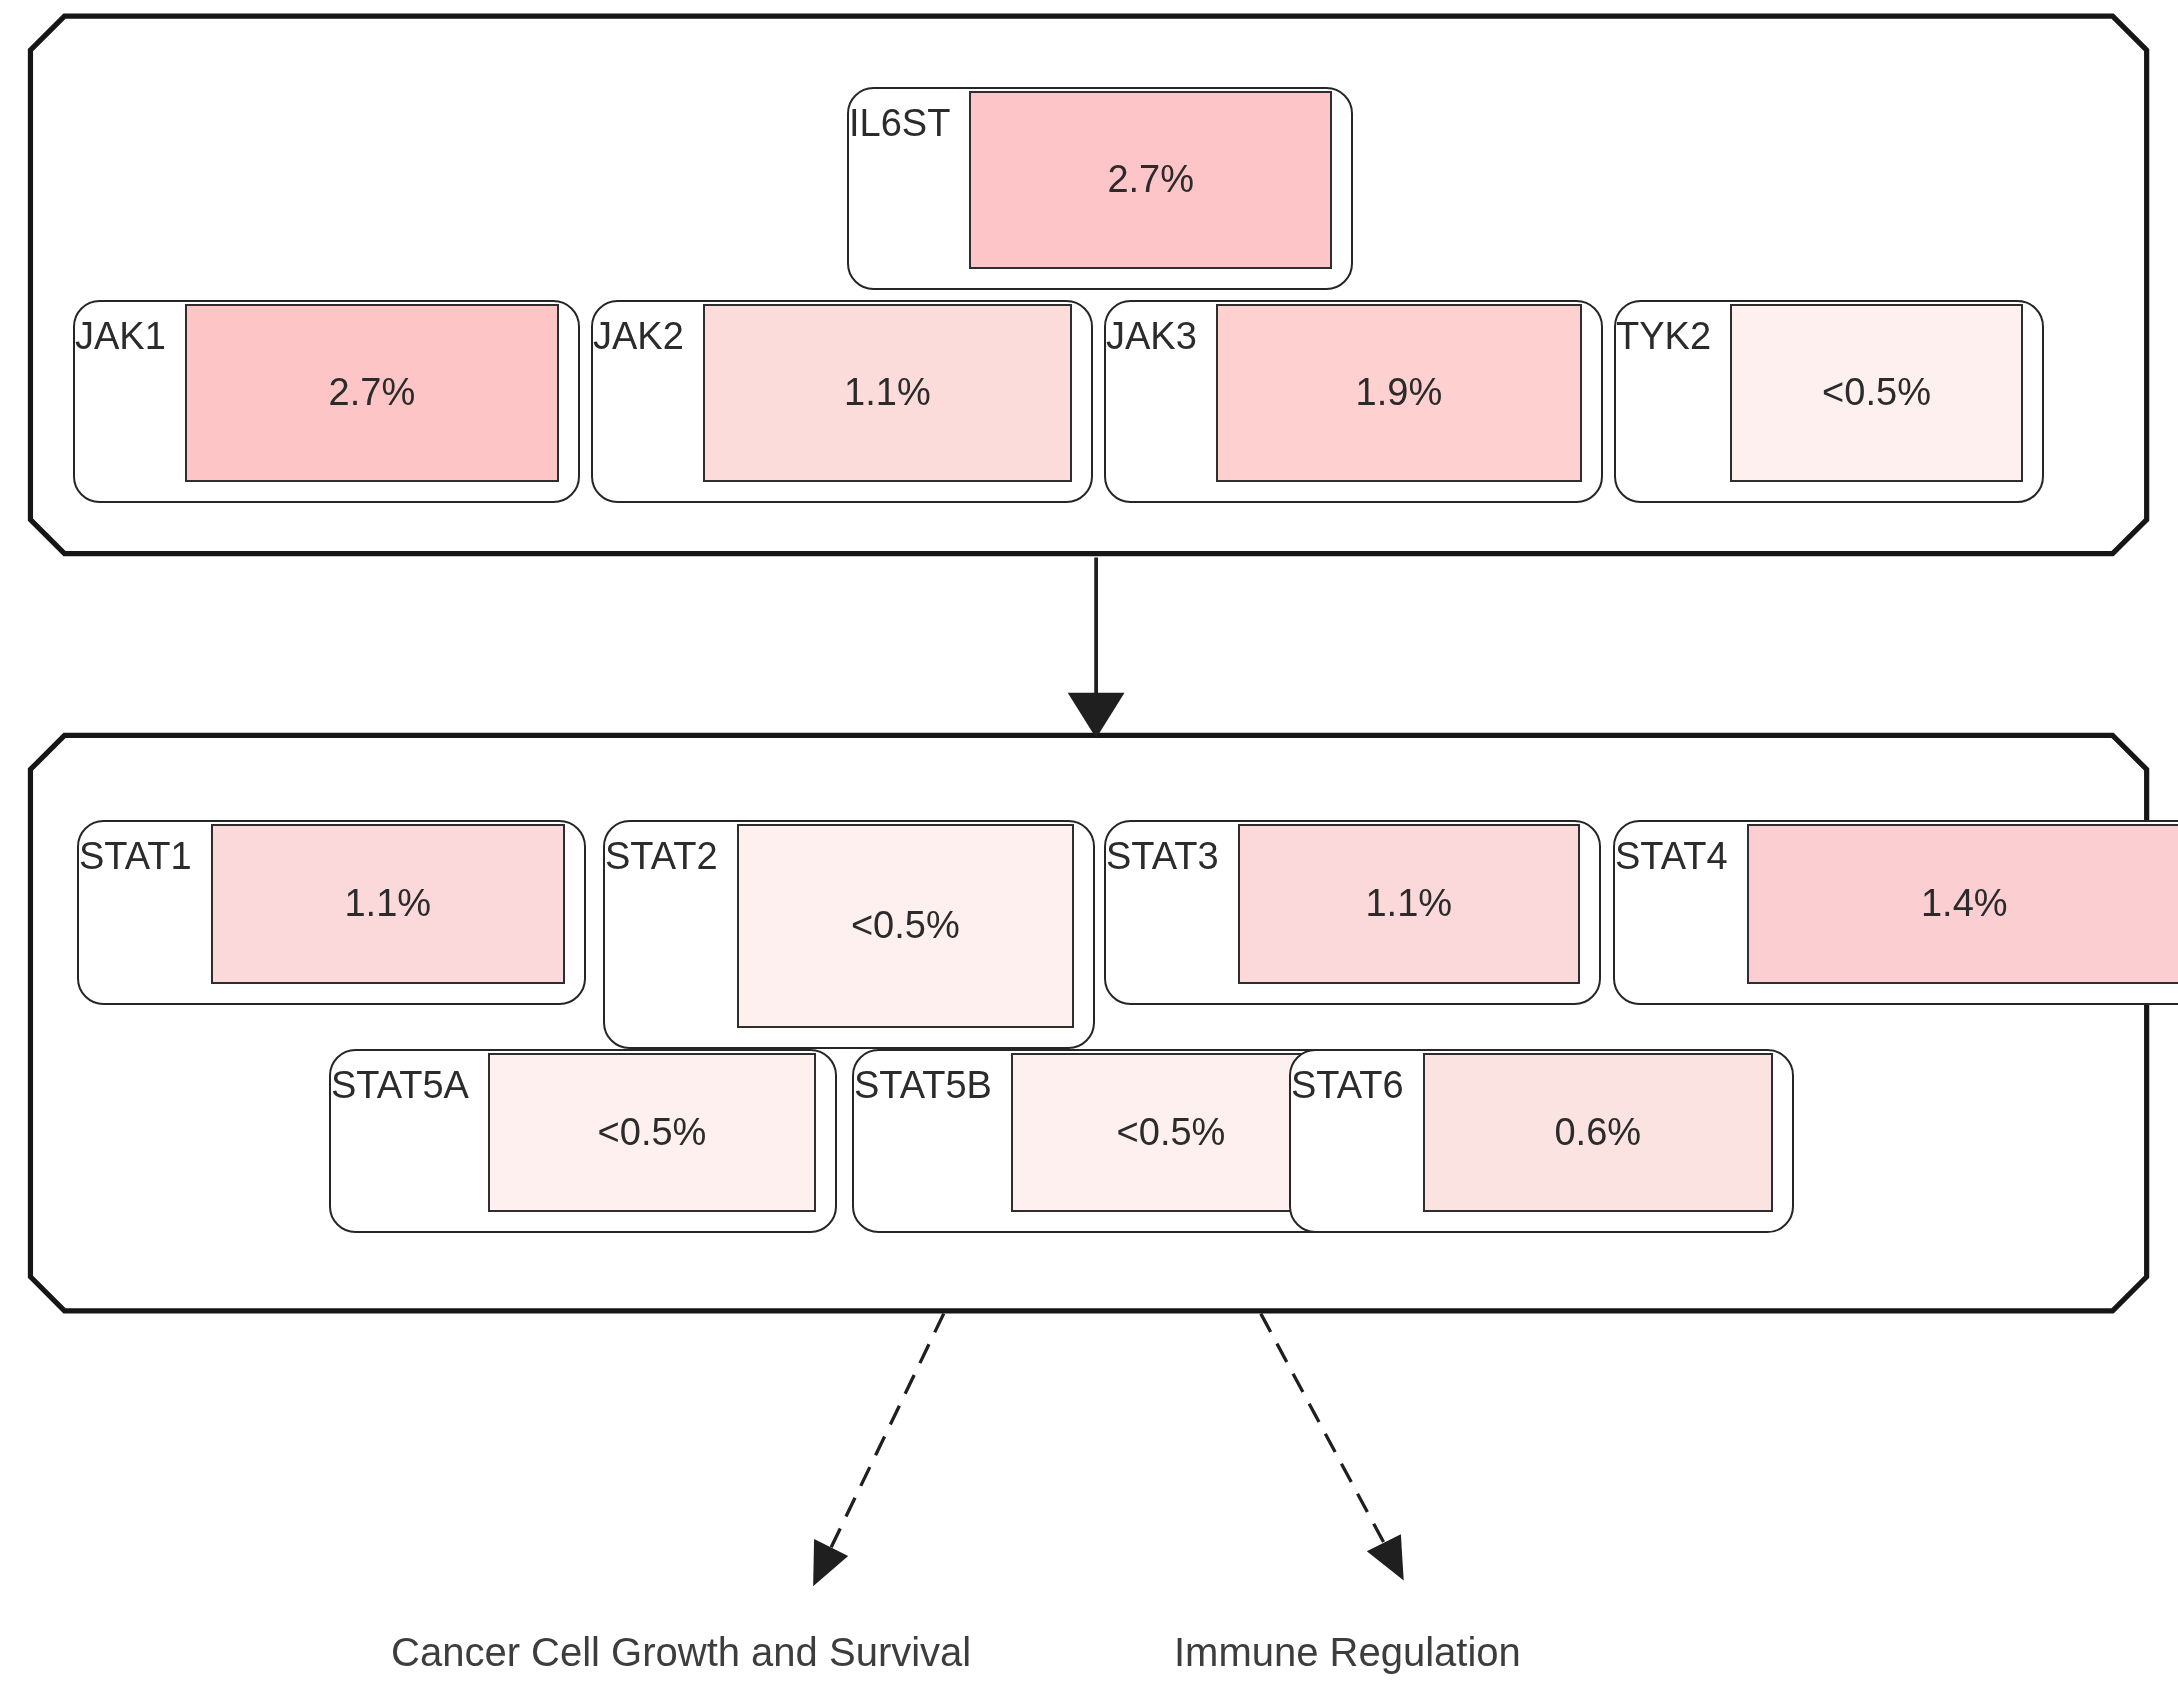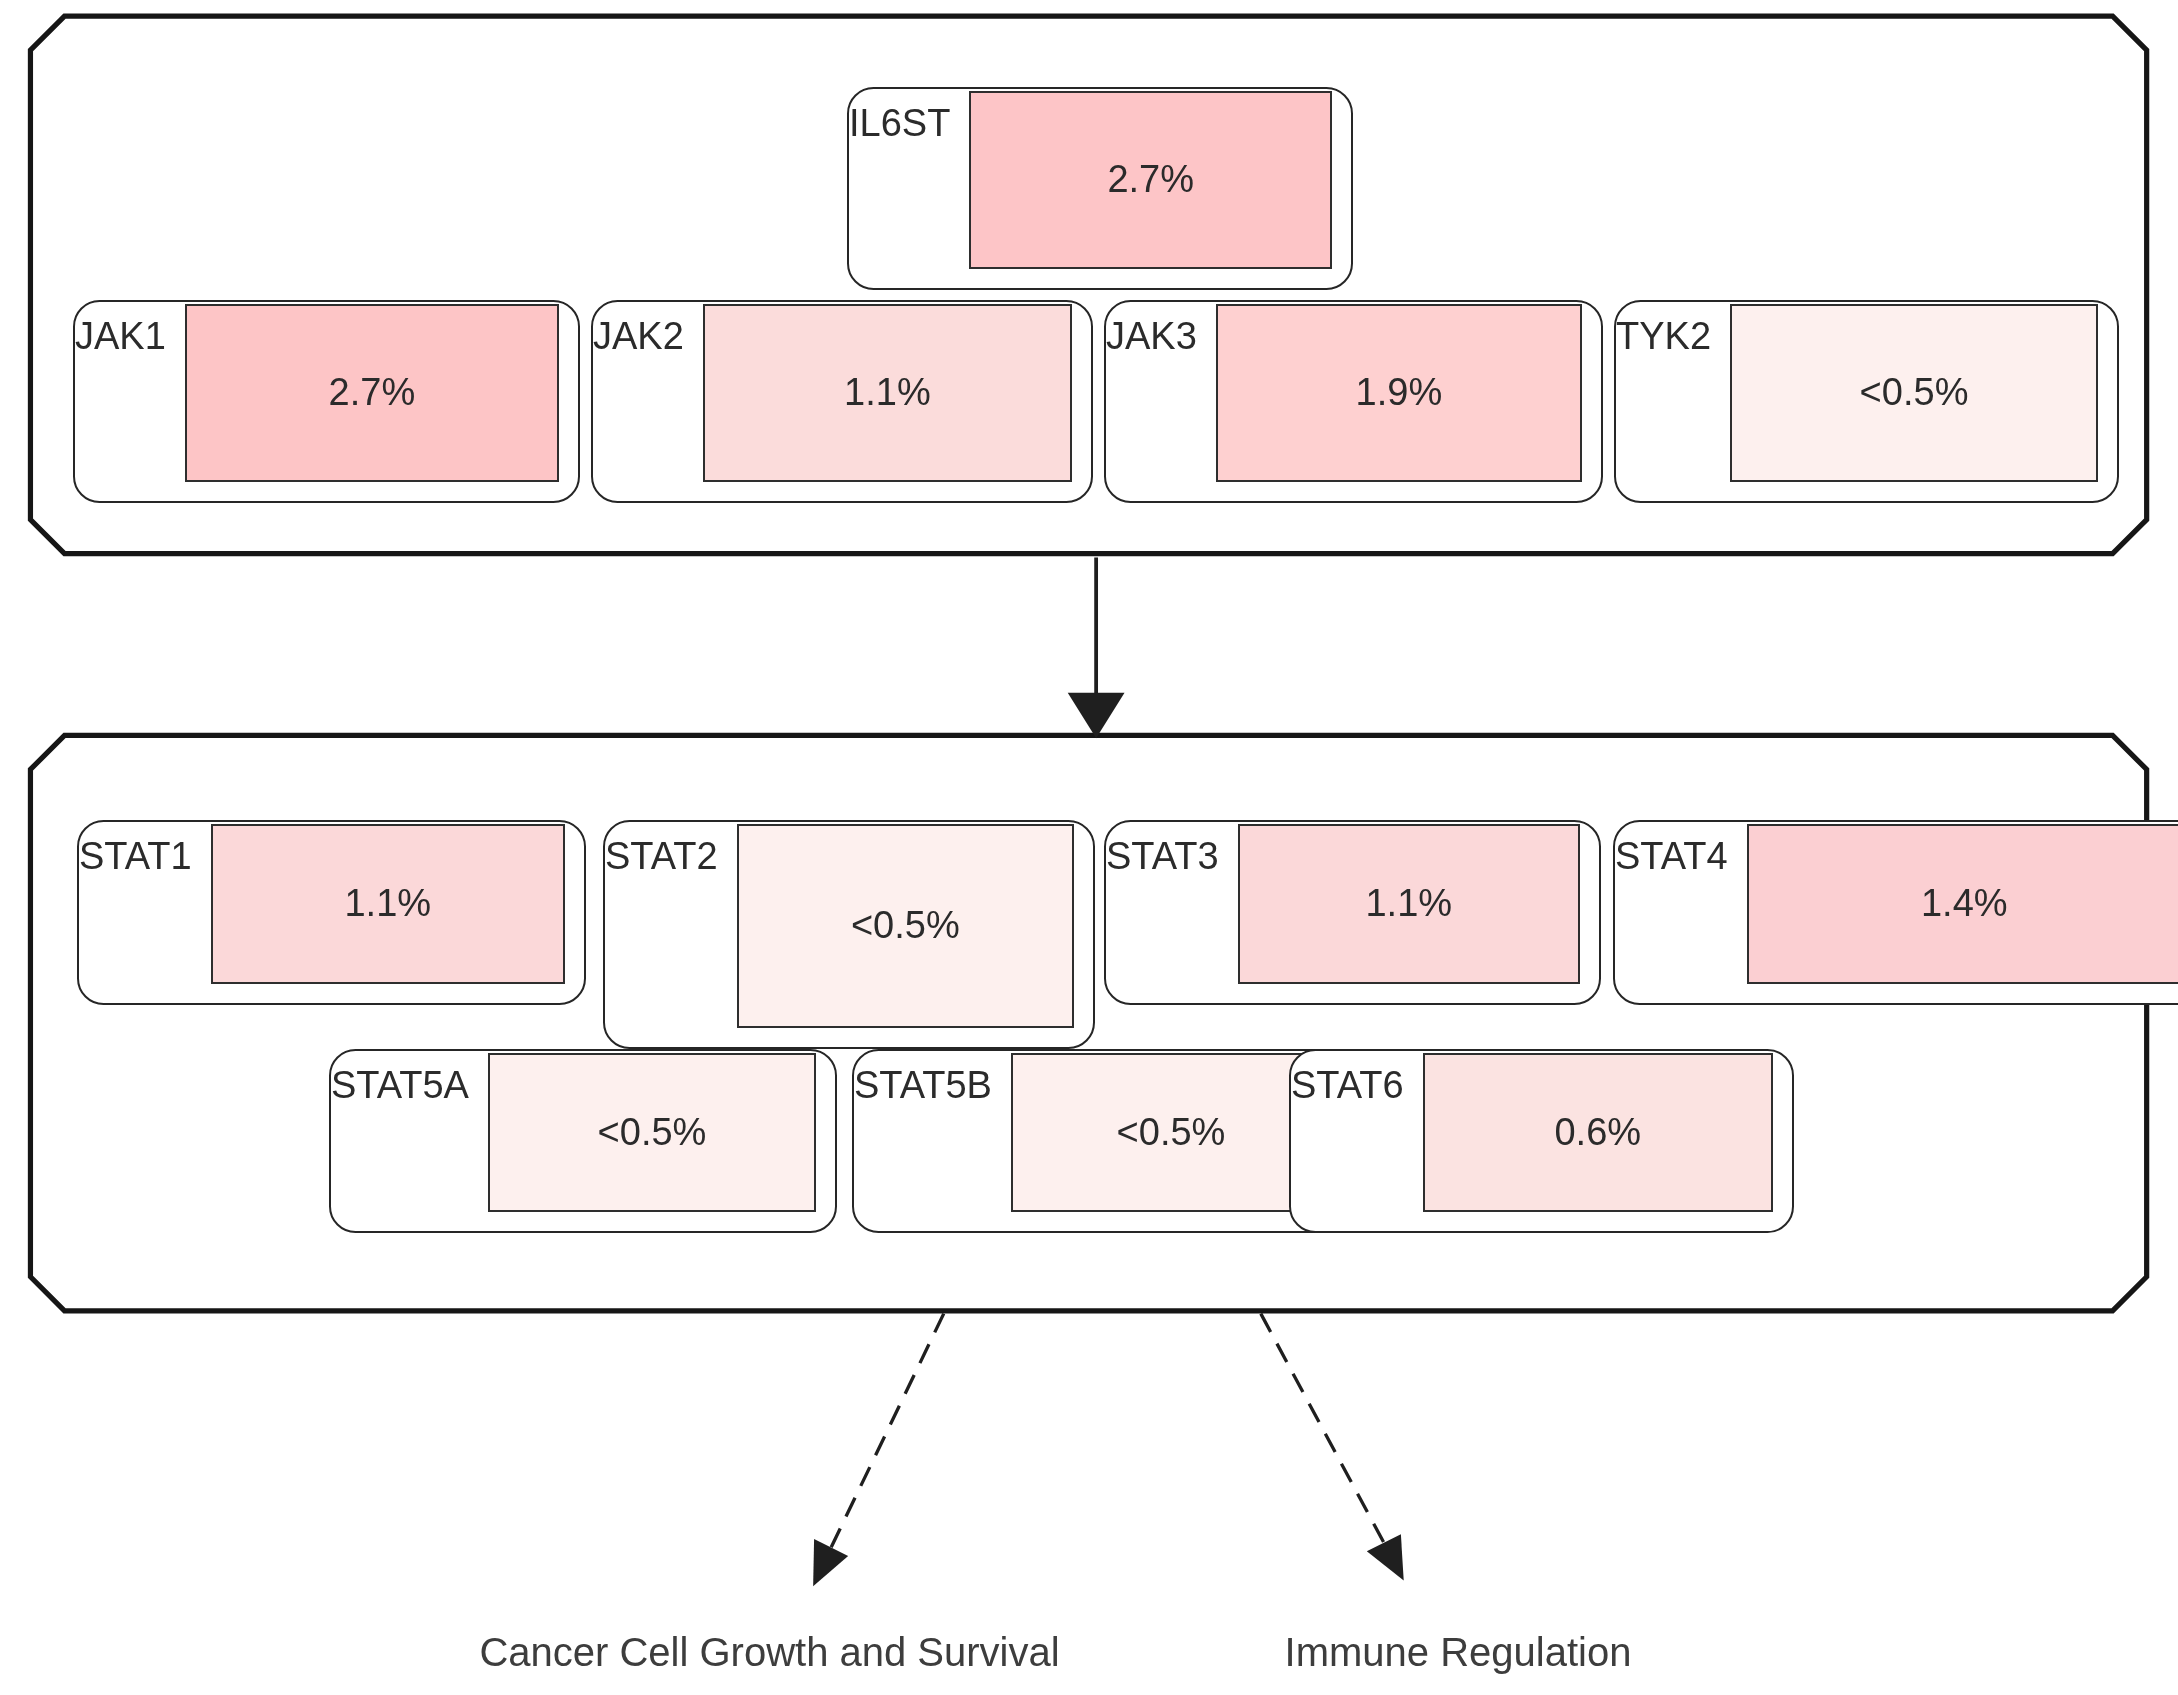--- a/index.html
+++ b/index.html
@@ -39,21 +39,21 @@
     box-sizing:border-box;
   }
   .node-value{
     font-size:38px;
     color:#2b2b2b;
   }
   .outcome{
     position:absolute;
     font-size:40px;
     color:#3d3d3d;
-    text-align:center;
+    text-align:left;
   }
 </style>
 </head>
 <body>
 
 <div class="canvas">
 
   <svg class="lines" width="2179" height="1696" viewBox="0 0 2302 1792">
 
     <path d="M68,17 H2232 L2268,53 V549 L2232,585 H68 L32,549 V53 Z" fill="#ffffff" stroke="#161616" stroke-width="5.5" stroke-linejoin="miter"></path>
@@ -91,21 +91,21 @@
     </div>
   </div>
 
   <div class="node" style="left:1104px;top:300px;width:499px;height:203px">
     <div class="node-label">JAK3</div>
     <div class="node-fill" style="background-color: rgb(254, 208, 208);">
       <span class="node-value">1.9%</span>
     </div>
   </div>
 
-  <div class="node" style="left:1614px;top:300px;width:505px;height:203px">
+  <div class="node" style="left:1614px;top:300px;width:430px;height:203px">
     <div class="node-label">TYK2</div>
     <div class="node-fill" style="background-color: rgb(253, 240, 238);">
       <span class="node-value">&lt;0.5%</span>
     </div>
   </div>
 
   <div class="node" style="left:77px;top:820px;width:509px;height:185px">
     <div class="node-label">STAT1</div>
     <div class="node-fill" style="background-color: rgb(251, 216, 217);">
       <span class="node-value">1.1%</span>

